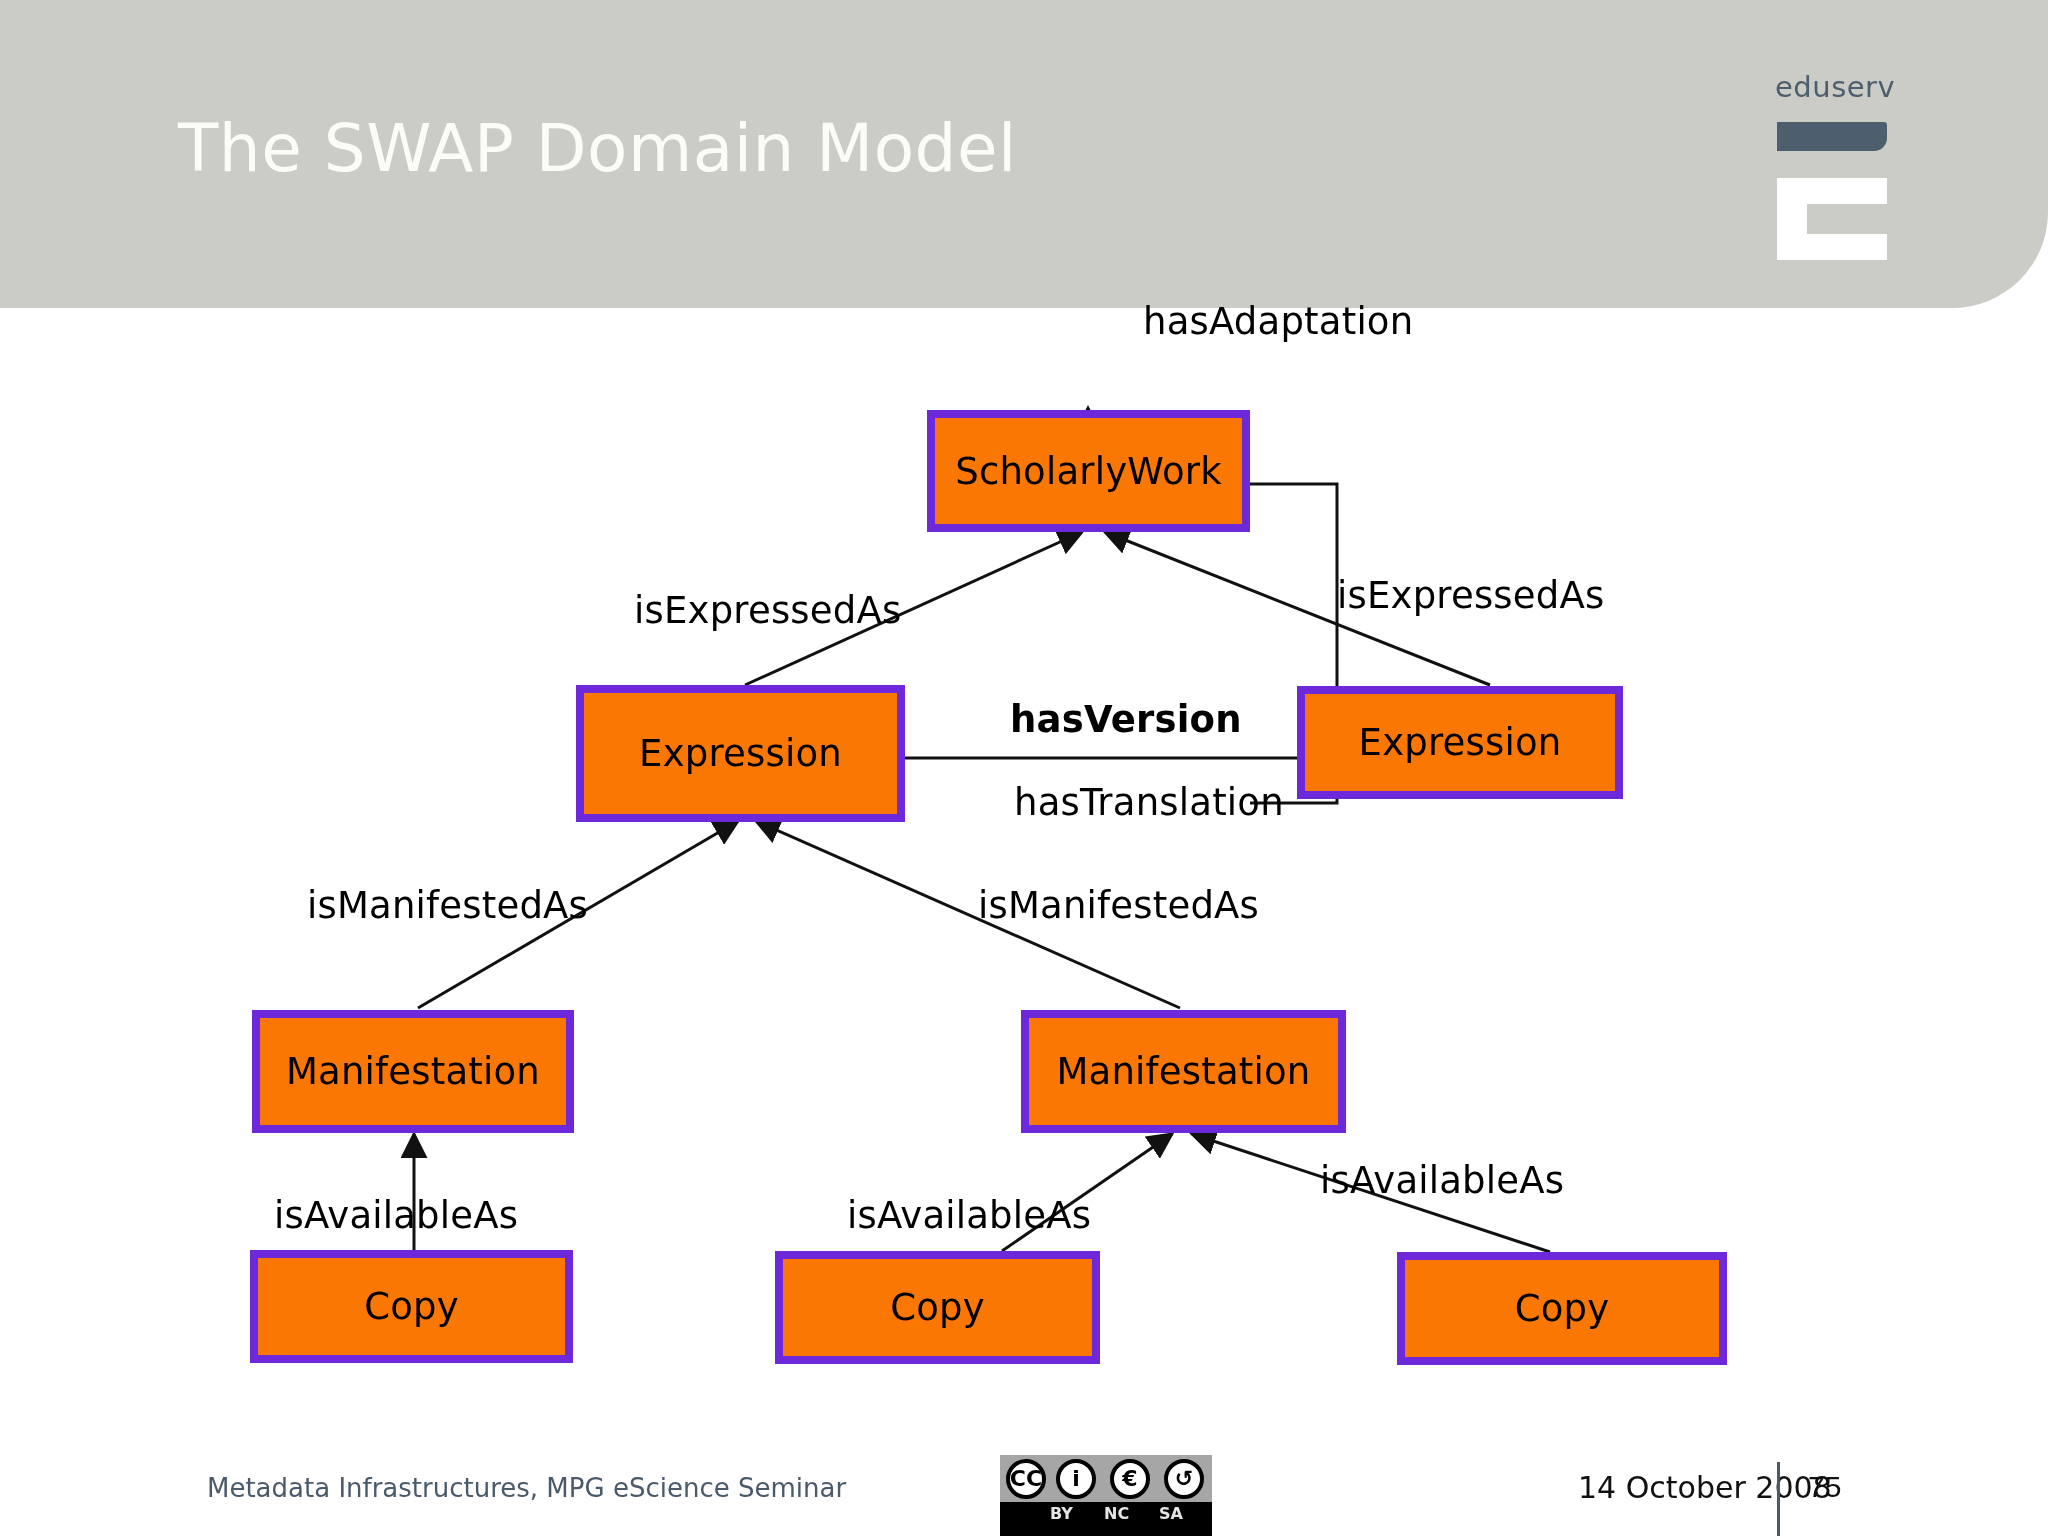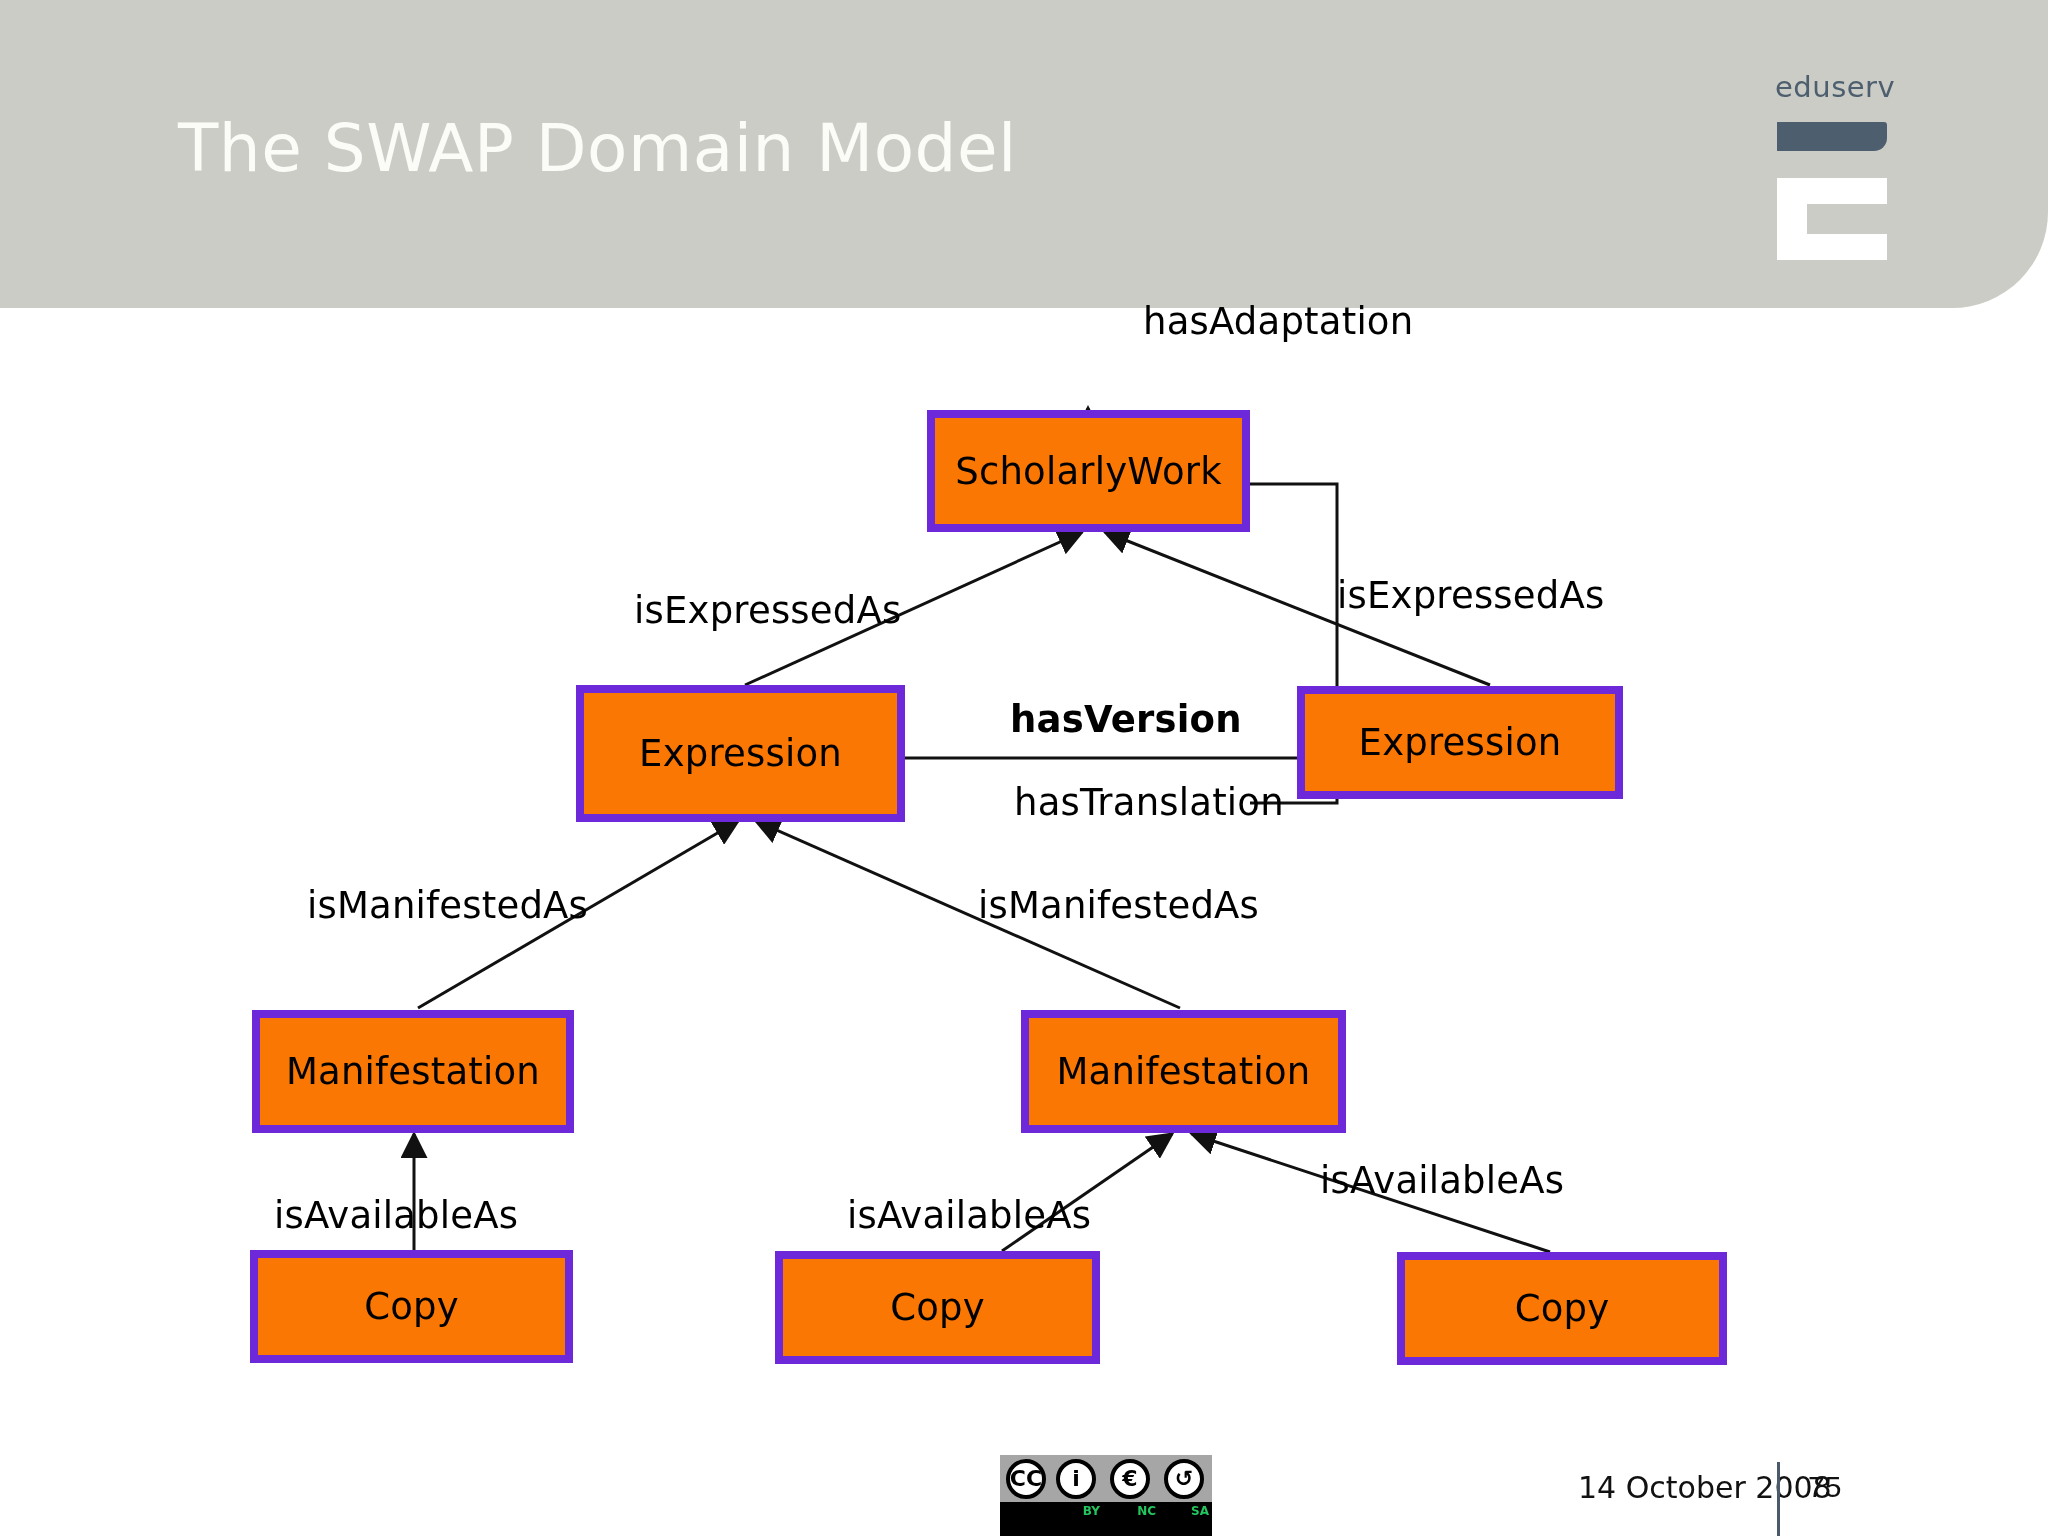--- a/index.html
+++ b/index.html
@@ -210,24 +210,24 @@
     position: absolute;
     left: 0;
     top: 47px;
     width: 212px;
     height: 29px;
   }
   .cc-label {
     position: absolute;
     top: 2px;
     font-family: "DejaVu Sans", sans-serif;
-    font-size: 12px;
+    font-size: 16px;
     font-weight: bold;
-    color: #22c55e;
-    text-align: right;
+    color: #e5e5e5;
+    text-align: left;
   }
 </style>
 </head>
 <body>
 
 <div id="slide">
 
   <div id="header">
     <div id="slide-title">The SWAP Domain Model</div>
 
@@ -316,20 +316,21 @@
 
     <div class="edge-label" style="left:978px; top:576px;">isManifestedAs</div>
 
     <div class="edge-label" style="left:274px; top:886px;">isAvailableAs</div>
 
     <div class="edge-label" style="left:847px; top:886px;">isAvailableAs</div>
 
     <div class="edge-label" style="left:1320px; top:851px;">isAvailableAs</div>
   </div>
 
+  <div id="footer-left">Metadata Infrastructures, MPG eScience Seminar</div>
 
   <div id="cc-badge">
     <div id="cc-icons">
       <div class="cc-circle" style="left:6px;">CC</div>
       <div class="cc-circle" style="left:56px;">i</div>
       <div class="cc-circle" style="left:110px;">€</div>
       <div class="cc-circle" style="left:164px;">↺</div>
     </div>
     <div id="cc-labels">
       <div class="cc-label" style="left:50px; width:50px;">BY</div>

